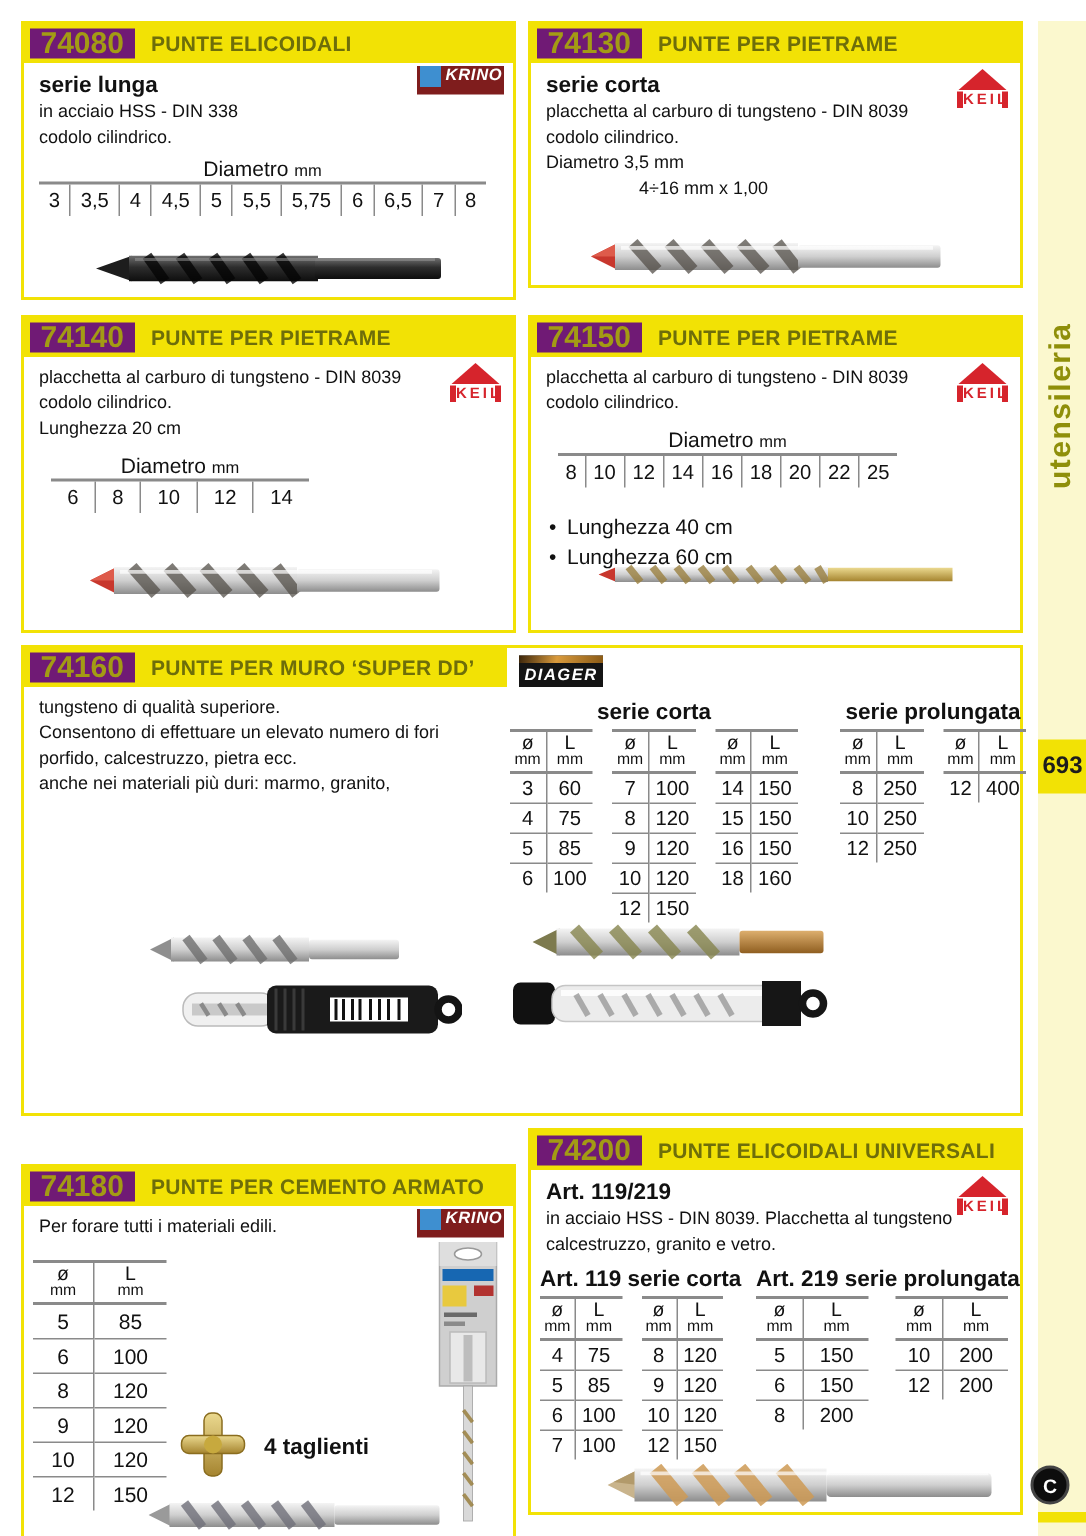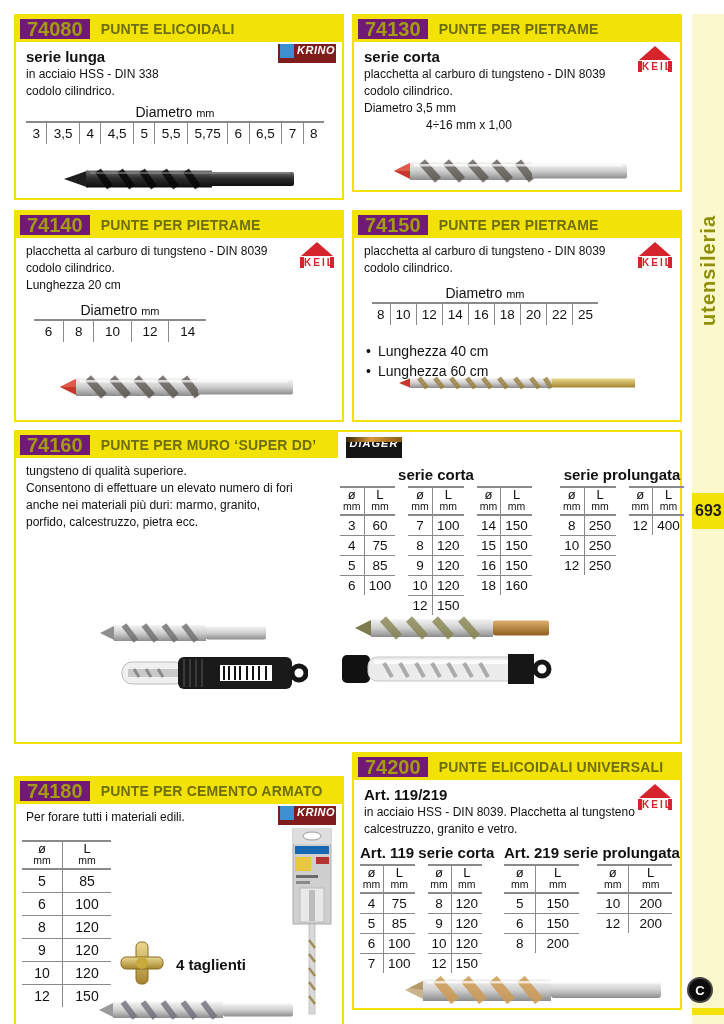--- a/index.html
+++ b/index.html
@@ -39,21 +39,21 @@
   .tbl-title{font-weight:700;font-size:15px;text-align:center;margin-bottom:3px;white-space:nowrap;}
   .pair-row{display:flex;gap:13px;align-items:flex-start;}
   .abs{position:absolute;}
   
   .krino-logo{position:absolute;top:2px;right:6px;width:58px;height:19px;background:#7f1d1d;display:flex;align-items:flex-start;padding-left:2px;box-sizing:border-box;}
   .krino-ic{width:14px;height:14px;background:#3E8FD0;margin-right:3px;flex:0 0 auto;}
   .krino-txt{color:#fff;font-weight:700;font-style:italic;font-size:11px;letter-spacing:.5px;}
   .keil-logo{position:absolute;top:2px;right:6px;width:38px;background:#fff;padding:2px 0 1px;}
   .keil-roof{width:0;height:0;border-left:16px solid transparent;border-right:16px solid transparent;border-bottom:14px solid #D6242C;margin:0 auto;}
   .keil-name{color:#D6242C;font-weight:700;font-size:10px;text-align:center;letter-spacing:2px;border-left:4px solid #D6242C;border-right:4px solid #D6242C;margin:1px 2px 0;line-height:11px;}
-  .diager-logo{position:absolute;left:330px;top:5px;width:56px;height:21px;background:#141414;color:#fff;font-weight:700;font-style:italic;font-size:11px;letter-spacing:1px;display:flex;align-items:flex-start;justify-content:center;padding-bottom:2px;box-sizing:border-box;}
+  .diager-logo{position:absolute;left:330px;top:5px;width:56px;height:21px;background:#141414;color:#fff;font-weight:700;font-style:italic;font-size:11px;letter-spacing:1px;display:flex;align-items:flex-end;justify-content:center;padding-bottom:2px;box-sizing:border-box;}
   .diager-stripe{position:absolute;top:0;left:0;right:0;height:5px;background:linear-gradient(100deg,#3a240a,#D99A3C 45%,#8a5a16);}
   
   .side{position:absolute;left:692px;top:14px;width:32px;height:1010px;background:#FBF8CE;}
   .side-label{position:absolute;top:172px;left:2px;height:168px;width:28px;display:flex;align-items:center;justify-content:center;
               writing-mode:vertical-rl;transform:rotate(180deg);font-size:20px;font-weight:700;color:#8F8F0A;letter-spacing:1px;}
   .side-badge{position:absolute;top:479px;left:0;width:100%;height:36px;background:#F2E205;color:#1d1d1d;font-weight:700;font-size:16px;display:flex;align-items:center;box-sizing:border-box;padding-left:3px;}
   .side-bottom{position:absolute;bottom:9px;left:0;width:100%;height:7px;background:#F2E205;}
   .c-logo{position:absolute;left:687px;top:977px;width:22px;height:22px;border-radius:50%;background:#0d0d0d;color:#fff;
           display:flex;align-items:center;justify-content:center;font-weight:700;font-size:13px;border:2px solid #444;}
   .caption{font-weight:700;font-size:15px;white-space:nowrap;}
@@ -284,22 +284,22 @@
   </header>
   <div class="diager-logo">
     <div class="diager-stripe"></div>
     <span>DIAGER</span>
   </div>
   <div class="box-bd">
     <div style="width:322px;">
 
           <div class="tl">tungsteno di qualità superiore.</div>
           <div class="tl">Consentono di effettuare un elevato numero di fori</div>
+          <div class="tl">porfido, calcestruzzo, pietra ecc.</div>
           <div class="tl">anche nei materiali più duri: marmo, granito,</div>
-          <div class="tl">porfido, calcestruzzo, pietra ecc.</div>
         </div>
 
     <div class="abs" style="left:324px;top:8px;width:192px;">
       <div class="tbl-title">serie corta</div>
       <div class="pair-row">
         <table class="pair pw-s">
           <thead>
                 <tr>
             <th class="c1">
                     <span class="sym">ø</span>

